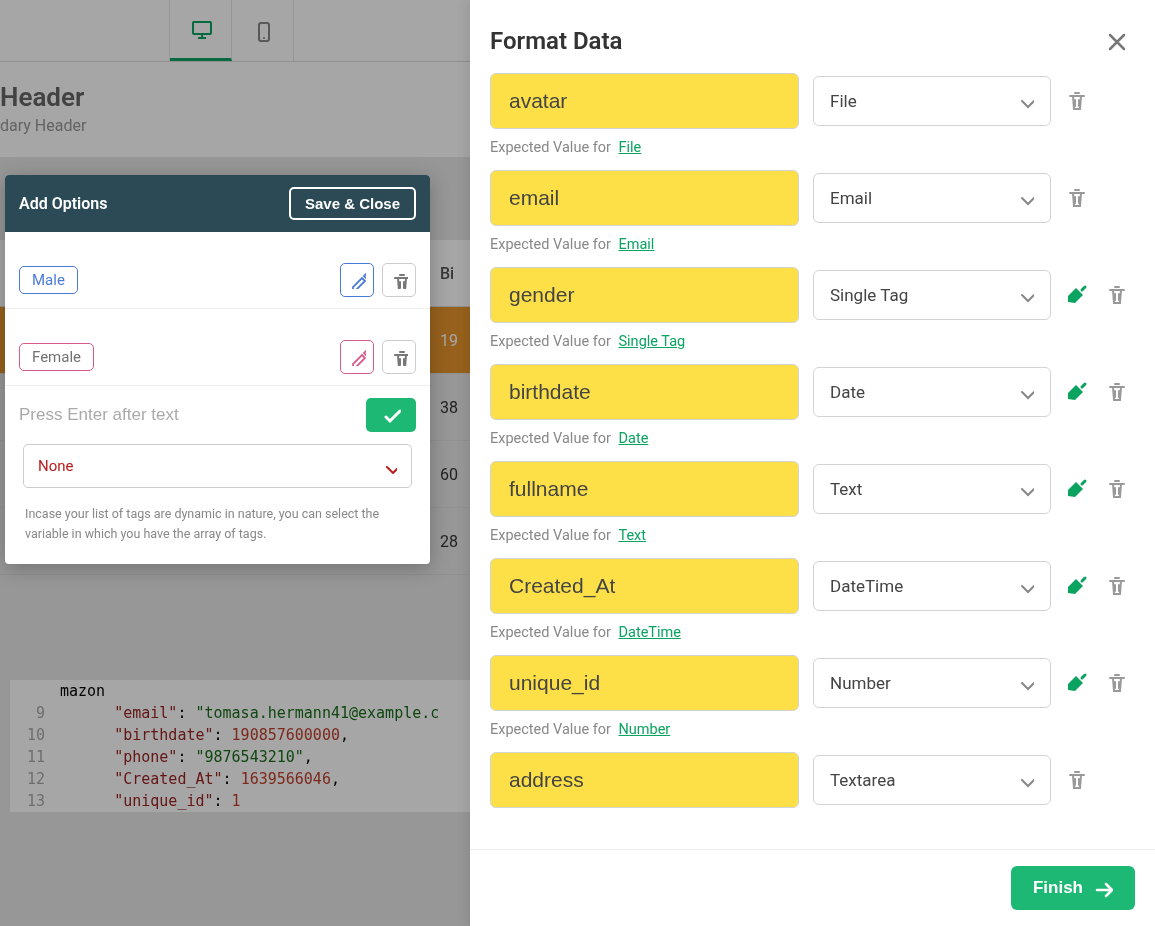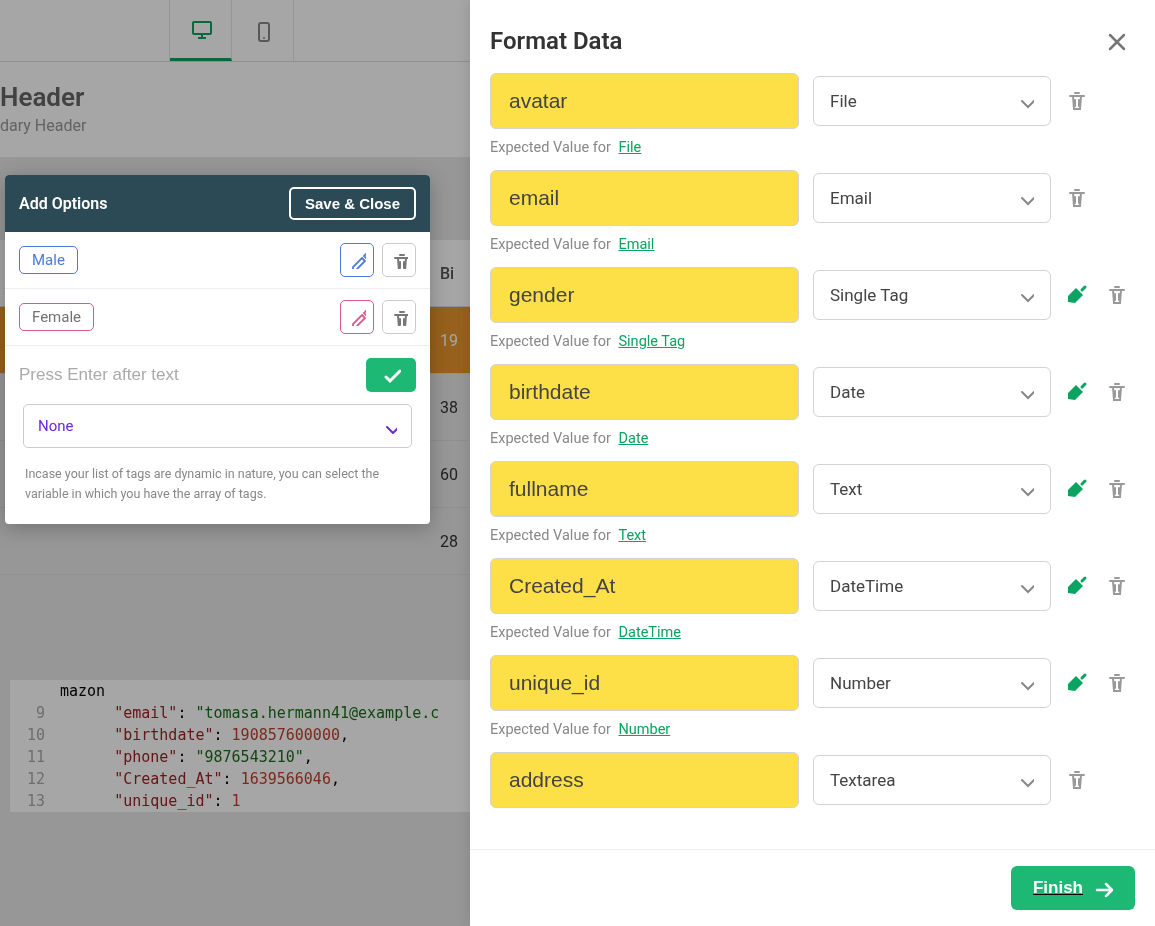--- a/index.html
+++ b/index.html
@@ -134,20 +134,21 @@
   font-weight: 600;
   cursor: pointer;
   margin-left: 14px;
 }
 .ao-row {
   display: flex;
   align-items: center;
   padding: 11px 14px;
   border-bottom: 1px solid #eee;
   gap: 8px;
+  margin-top: 20px;
 }
 .ao-tag {
   border-radius: 5px;
   padding: 4px 12px;
   font-size: 15px;
 }
 .ao-tag.male { border: 1.5px solid #4a7bd8; color: #4a7bd8; }
 .ao-tag.female { border: 1.5px solid #d85a8a; color: #737373; }
 .ao-spacer { flex: 1; }
 .ao-icon-btn {
@@ -206,21 +207,21 @@
   background: #ddd;
 }
 .ao-or::before { left: 0; }
 .ao-or::after { right: 0; }
 .ao-select {
   margin: 0 18px 16px 18px;
   border: 1px solid #ccc;
   border-radius: 5px;
   padding: 12px 14px;
   font-size: 15px;
-  color: #6d28d9;
+  color: #b91c1c;
   display: flex;
   align-items: center;
   justify-content: space-between;
   cursor: pointer;
 }
 .ao-hint {
   font-size: 12.5px;
   color: #888;
   padding: 0 20px 20px 20px;
   line-height: 1.6;
@@ -289,21 +290,20 @@
   color: #888;
   margin-top: 10px;
   padding-right: 142px;
 }
 .expected a { color: #0aa360; text-decoration: underline; margin-left: 4px; cursor: pointer; }
 .rp-footer {
   padding: 16px 20px;
   display: flex;
   justify-content: flex-end;
   border-top: 1px solid #eee;
-  text-decoration: underline;
 }
 .finish-btn {
   background: #1db874;
   color: #fff;
   border: none;
   border-radius: 6px;
   padding: 12px 22px;
   font-size: 17px;
   font-weight: 600;
   display: flex;

